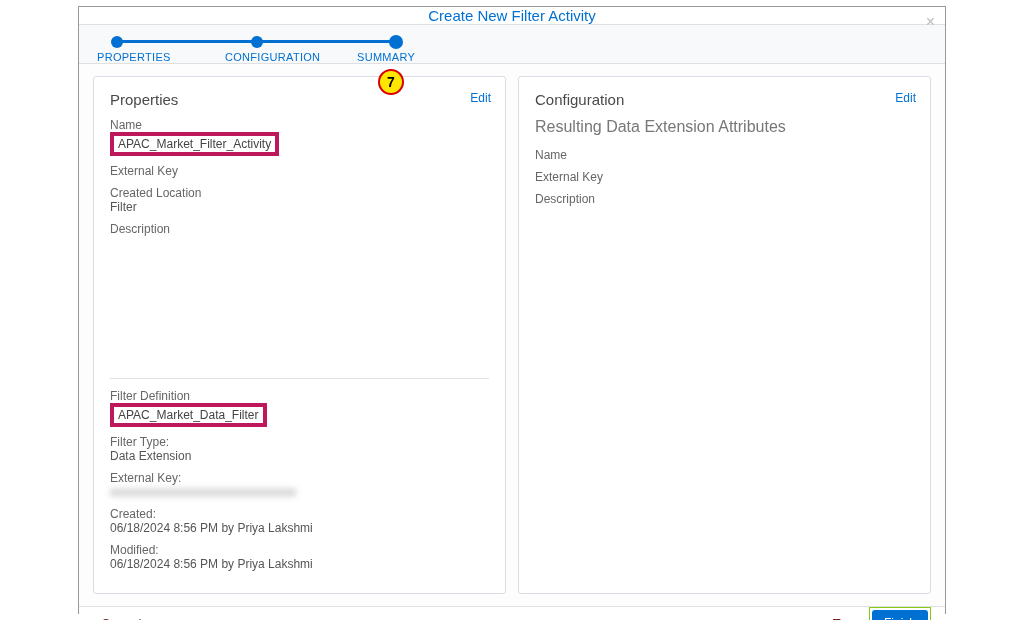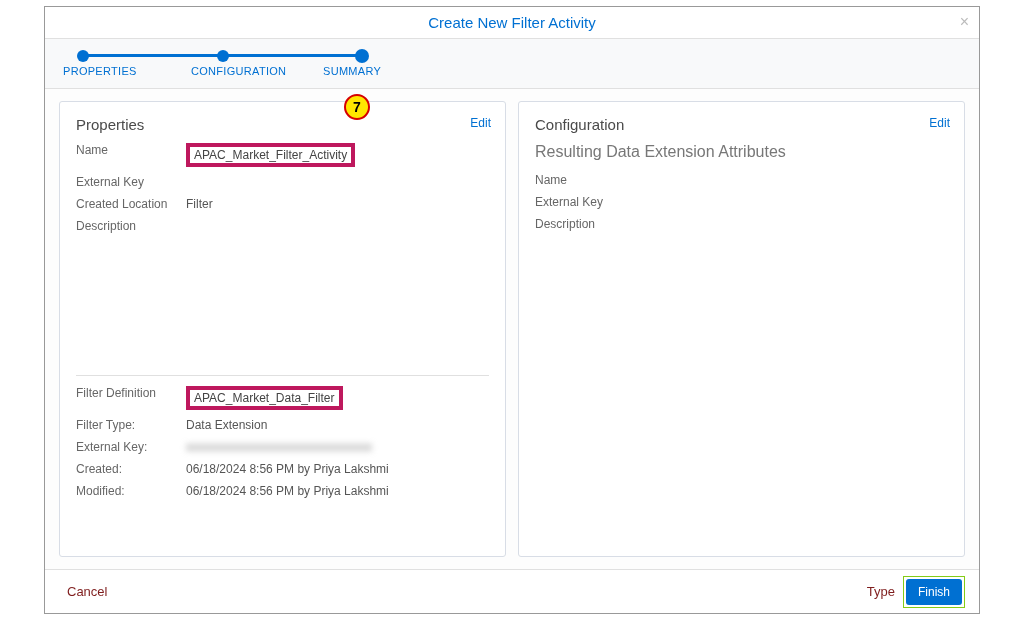--- a/index.html
+++ b/index.html
@@ -3,21 +3,21 @@
 <meta charset="utf-8">
 <style>
   * { box-sizing: border-box; margin: 0; padding: 0; }
   body {
     font-family: Arial, Helvetica, sans-serif;
     background: #fff;
     font-size: 12px;
     color: #555;
   }
   .modal {
-    width: 936px;
+    width: 868px;
     height: 608px;
     margin: 6px auto;
     border: 1px solid #999;
     background: #fff;
     display: flex;
     flex-direction: column;
     position: relative;
   }
   .modal-header {
     height: 32px;
@@ -113,20 +113,21 @@
   }
   .subheading {
     color: #777;
     font-size: 16px;
     margin-bottom: 12px;
   }
   .row {
     display: flex;
     margin-bottom: 8px;
     align-items: flex-start;
+    flex-direction: column;
   }
   .lbl {
     width: 110px;
     color: #666;
     font-size: 12px;
   }
   .lbl.wide { width: 240px; }
   .val {
     color: #555;
     font-size: 12px;

